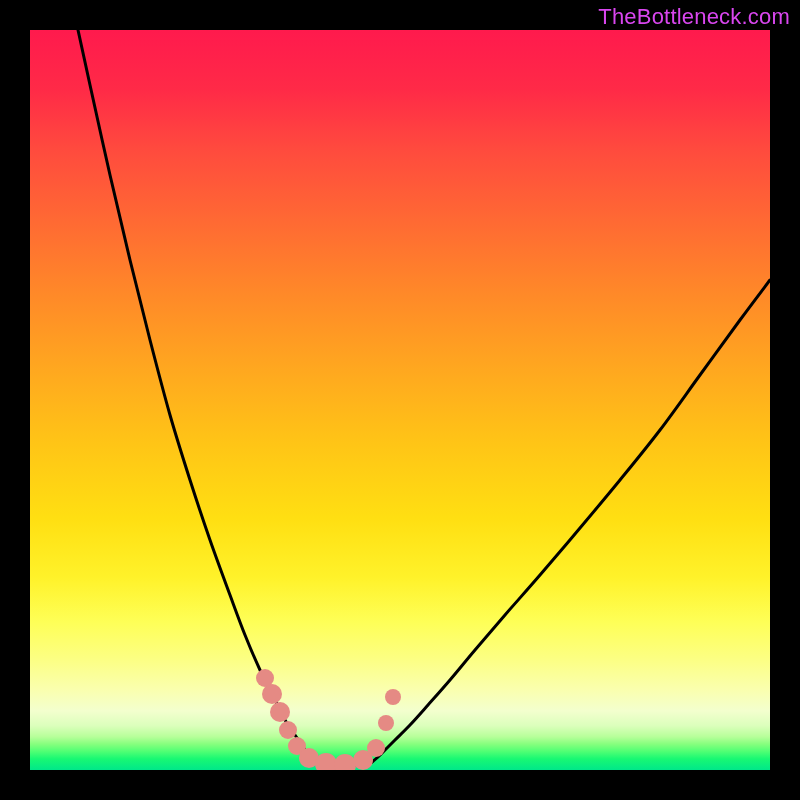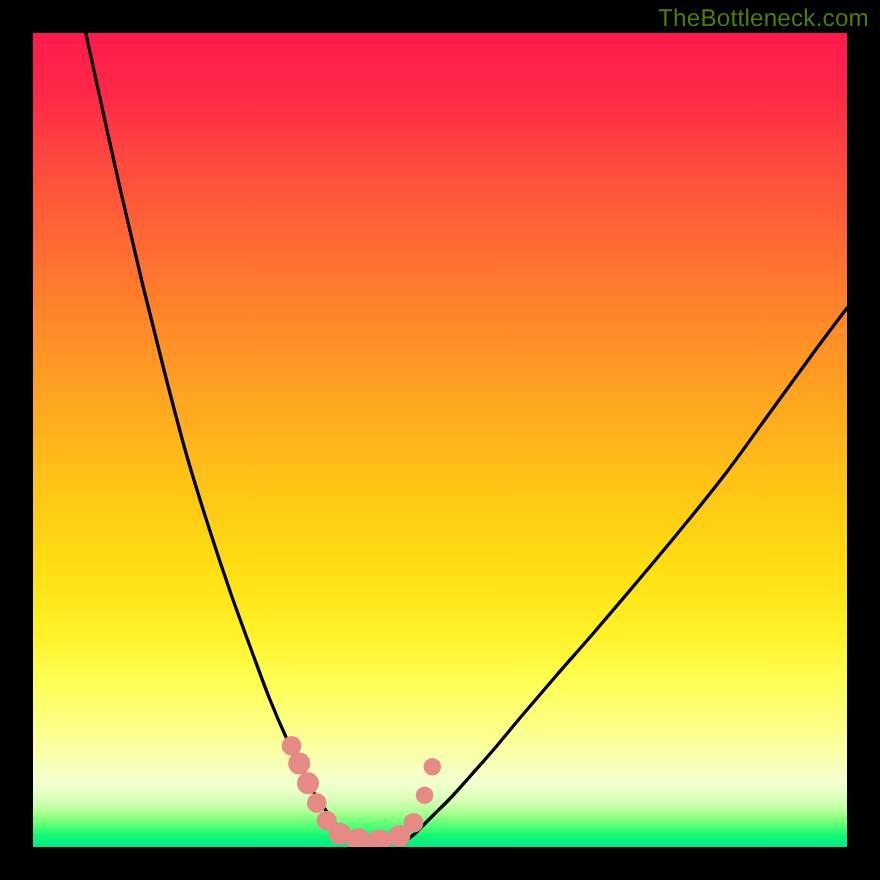--- a/index.html
+++ b/index.html
@@ -16,21 +16,21 @@
     top: 0;
     left: 0;
     width: 800px;
     height: 800px;
     background: #000;
   }
   .watermark {
     position: absolute;
     top: 4px;
     right: 10px;
-    color: #4d7c0f;
+    color: #d946ef;
     font-size: 22px;
     font-weight: 500;
     letter-spacing: 0.2px;
     z-index: 10;
   }
   .plot {
     position: absolute;
     top: 30px;
     left: 30px;
     width: 740px;

